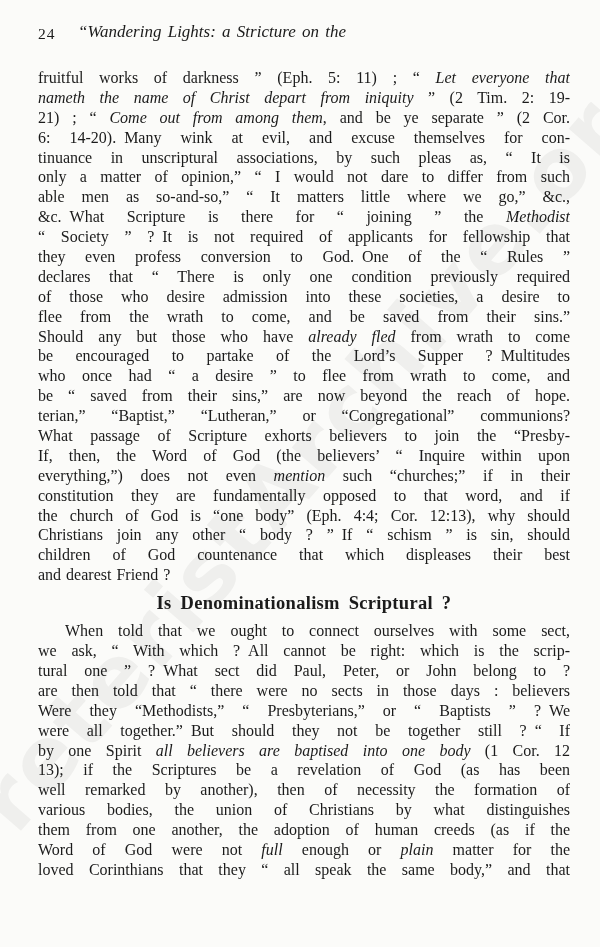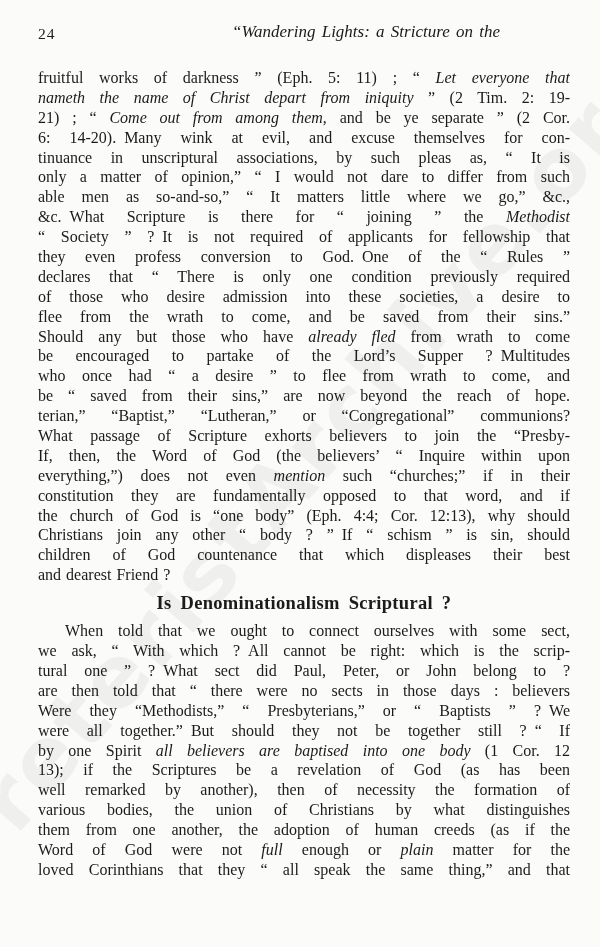--- a/index.html
+++ b/index.html
@@ -50,21 +50,21 @@
     left: 0;
     top: 3px;
     font-size: 15.5px;
     letter-spacing: 1px;
   }
   .running-title {
     position: absolute;
     left: 40px;
     right: 70px;
     top: 0;
-    text-align: right;
+    text-align: left;
     font-style: italic;
     font-size: 17px;
     word-spacing: 2px;
   }
   .body-text {
     margin-top: 0;
   }
   .line {
     font-size: 16px;
     line-height: 19.9px;
@@ -138,16 +138,16 @@
         <div class="line"><span>tural one ” ? What sect did Paul, Peter, or John belong to ?</span></div>
         <div class="line"><span>are then told that “ there were no sects in those days : believers</span></div>
         <div class="line"><span>Were they “Methodists,” “ Presbyterians,” or “ Baptists ” ? We</span></div>
         <div class="line"><span>were all together.” But should they not be together still ? “ If</span></div>
         <div class="line"><span>by one Spirit </span><span class="em">all believers are baptised into one body</span><span> (1 Cor. 12</span></div>
         <div class="line"><span>13); if the Scriptures be a revelation of God (as has been</span></div>
         <div class="line"><span>well remarked by another), then of necessity the formation of</span></div>
         <div class="line"><span>various bodies, the union of Christians by what distinguishes</span></div>
         <div class="line"><span>them from one another, the adoption of human creeds (as if the</span></div>
         <div class="line"><span>Word of God were not </span><span class="em">full</span><span> enough or </span><span class="em">plain</span><span> matter for the</span></div>
-        <div class="line"><span>loved Corinthians that they “ all speak the same thing,” and that</span></div>
+        <div class="line"><span>loved Corinthians that they “ all speak the same body,” and that</span></div>
       </div>
   </div>
 </div>
 
 </body></html>

